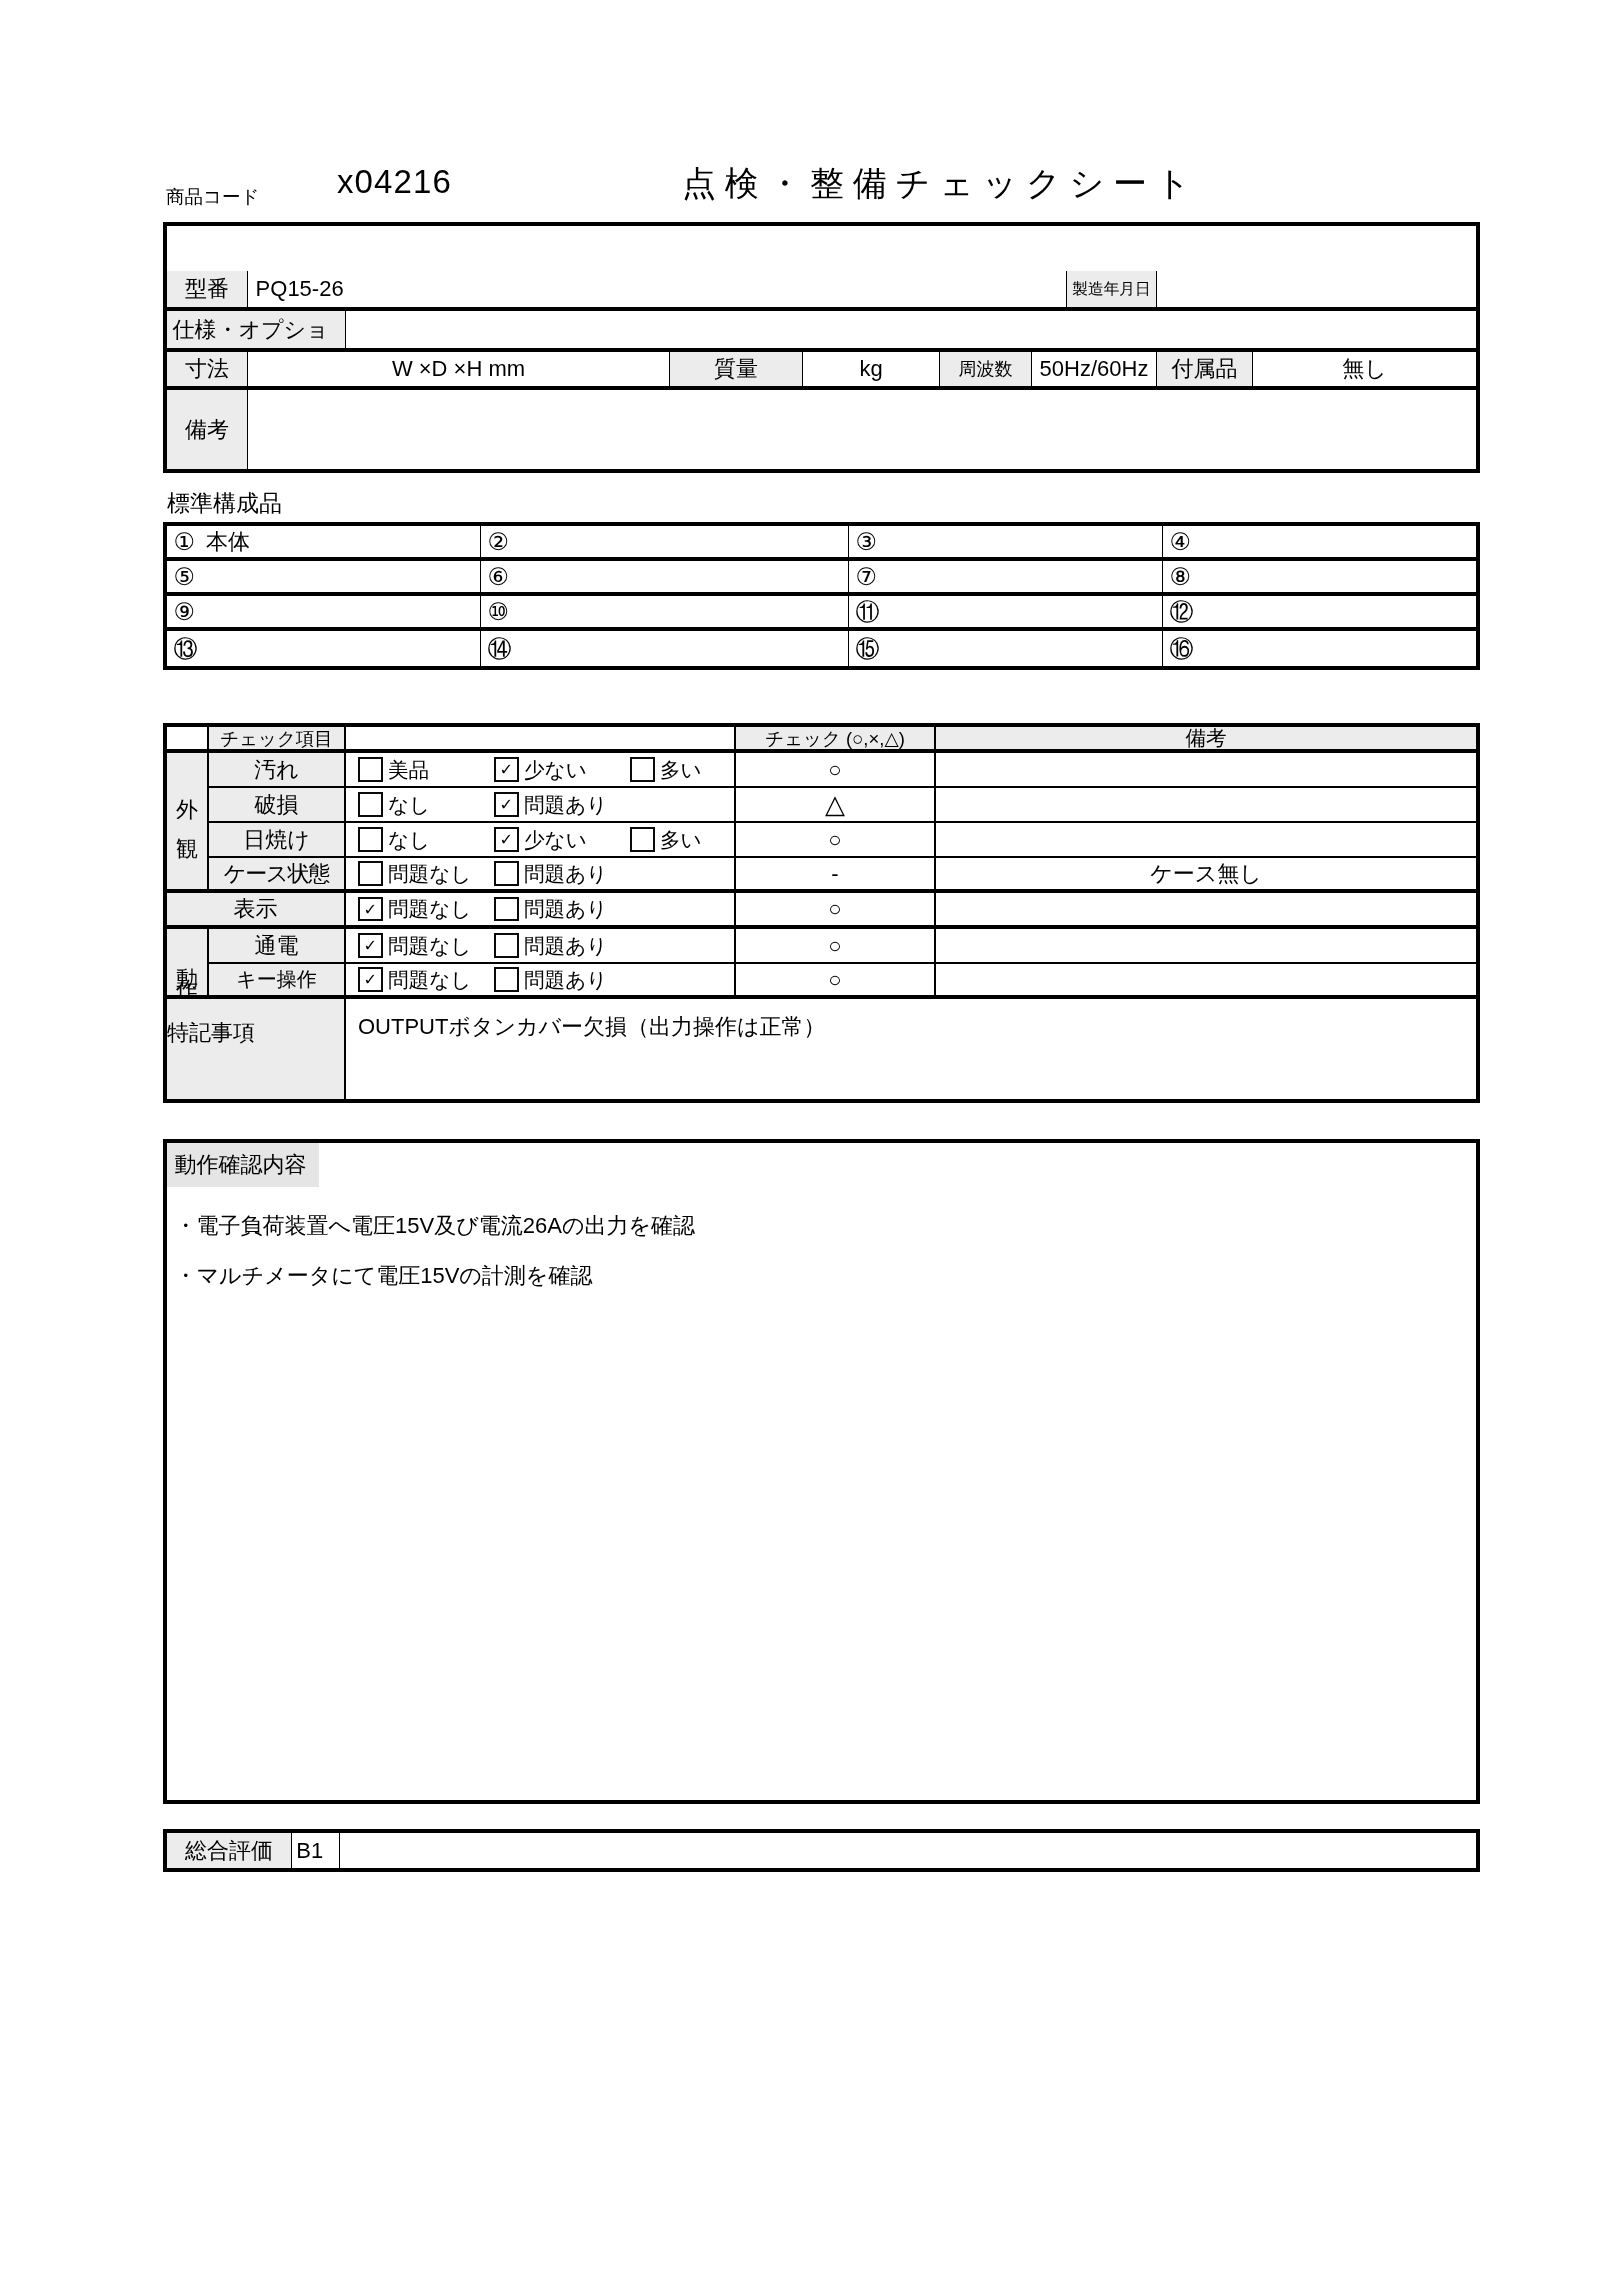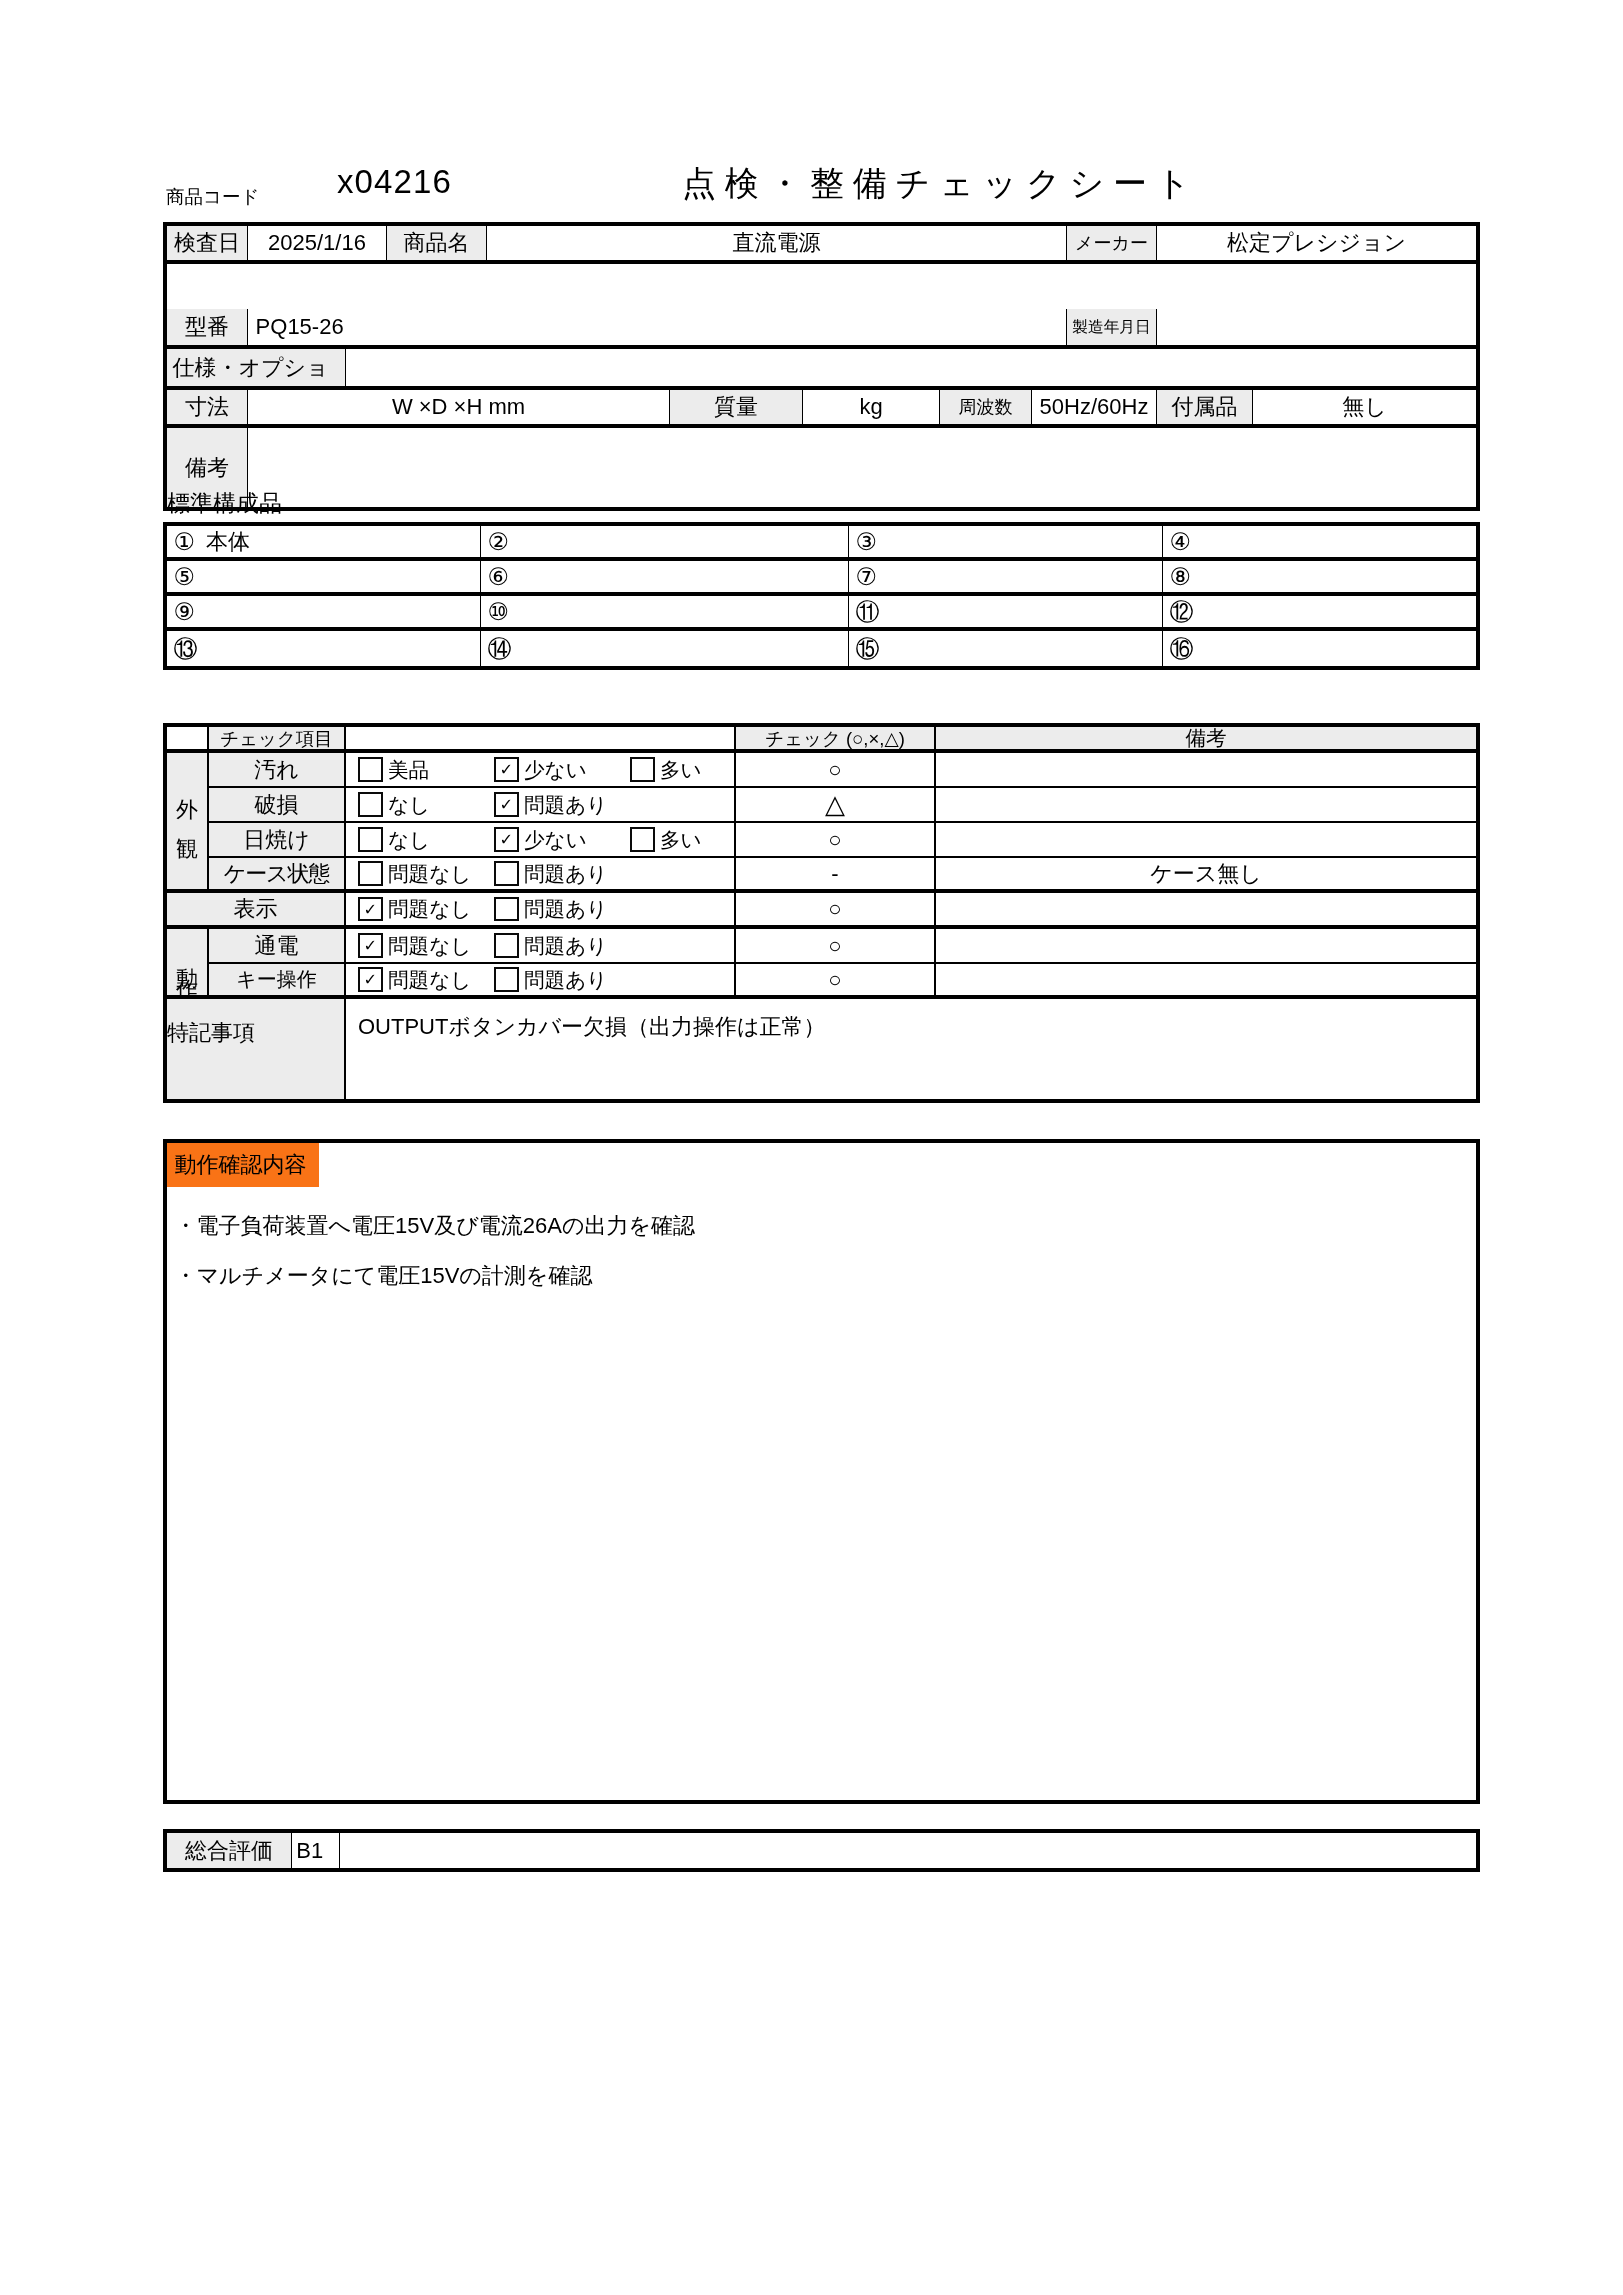--- a/index.html
+++ b/index.html
@@ -43,43 +43,35 @@
   .opt{display:flex;align-items:center;width:136px;flex:0 0 auto;}
   .opt .box{width:20.6px;height:20.6px;border:2.7px solid #0a0a0a;margin-right:5.4px;display:flex;
             align-items:center;justify-content:center;font-size:16.3px;line-height:1;flex:0 0 auto;background:#fff;}
   .opt .olabel{font-size:20.6px;}
   .ckmark{font-size:28px;}
   .narrowlab{font-size:18px;letter-spacing:-1.1px;}
   .spec-note{justify-content:flex-start;align-items:flex-start;padding:13px 0 0 12px;font-size:23px;}
   .spec-lab{align-items:flex-start;padding-top:19px;font-size:22px;}
   
   .opbox{position:absolute;left:163px;top:1139px;width:1317px;height:665px;border:4.3px solid #000;box-sizing:border-box;}
-  .opbox .oplabel{display:inline-block;background:#f97316;font-size:22px;padding:6.5px 12px 7.6px 7.6px;}
+  .opbox .oplabel{display:inline-block;background:#e5e5e5;font-size:22px;padding:6.5px 12px 7.6px 7.6px;}
   .opbox .lines{margin:14px 0 0 7.6px;}
   .opbox .line{font-size:22px;line-height:50px;white-space:nowrap;}
   
   .overall{top:1829px;height:43px;display:flex;}
   .overall .cell{font-size:22px;}
 </style>
 </head>
 <body>
 
 <div class="code-label">商品コード</div>
 <div class="code-value">x04216</div>
 <div class="sheet-title">点検・整備チェックシート</div>
 
 <div class="tbl info" style="top:222px;">
-  <div class="frow bb8" style="height:38px;">
-    <div class="cell lab br3" style="width:81px;">検査日</div>
-    <div class="cell br3" style="width:139px;">2025/1/16</div>
-    <div class="cell lab br3" style="width:100px;">商品名</div>
-    <div class="cell br3" style="width:580px;">直流電源</div>
-    <div class="cell lab br3 small" style="width:90px;">メーカー</div>
-    <div class="cell" style="flex:1;">松定プレシジョン</div>
-  </div>
   <div class="frow bb8" style="height:40px;margin-top:45px;">
     <div class="cell lab br3" style="width:81px;">型番</div>
     <div class="cell br3 left" style="width:819px;padding-left:7.6px;">PQ15-26</div>
     <div class="cell lab br3 tiny" style="width:90px;">製造年月日</div>
     <div class="cell" style="flex:1;"></div>
   </div>
   <div class="frow bb8" style="height:41px;">
     <div class="cell lab br3 left" style="width:179px;padding-left:5.4px;">仕様・オプショ</div>
     <div class="cell" style="flex:1;"></div>
   </div>

